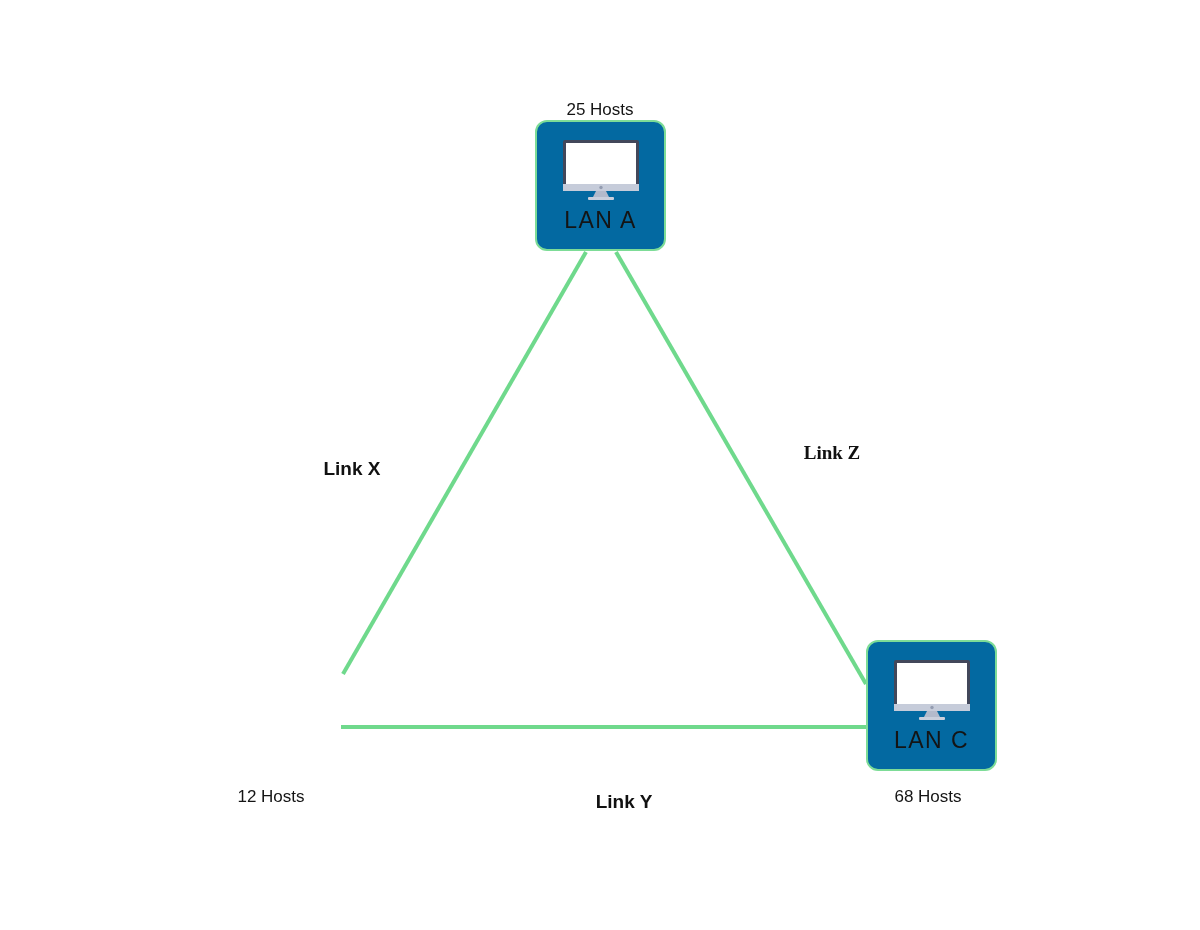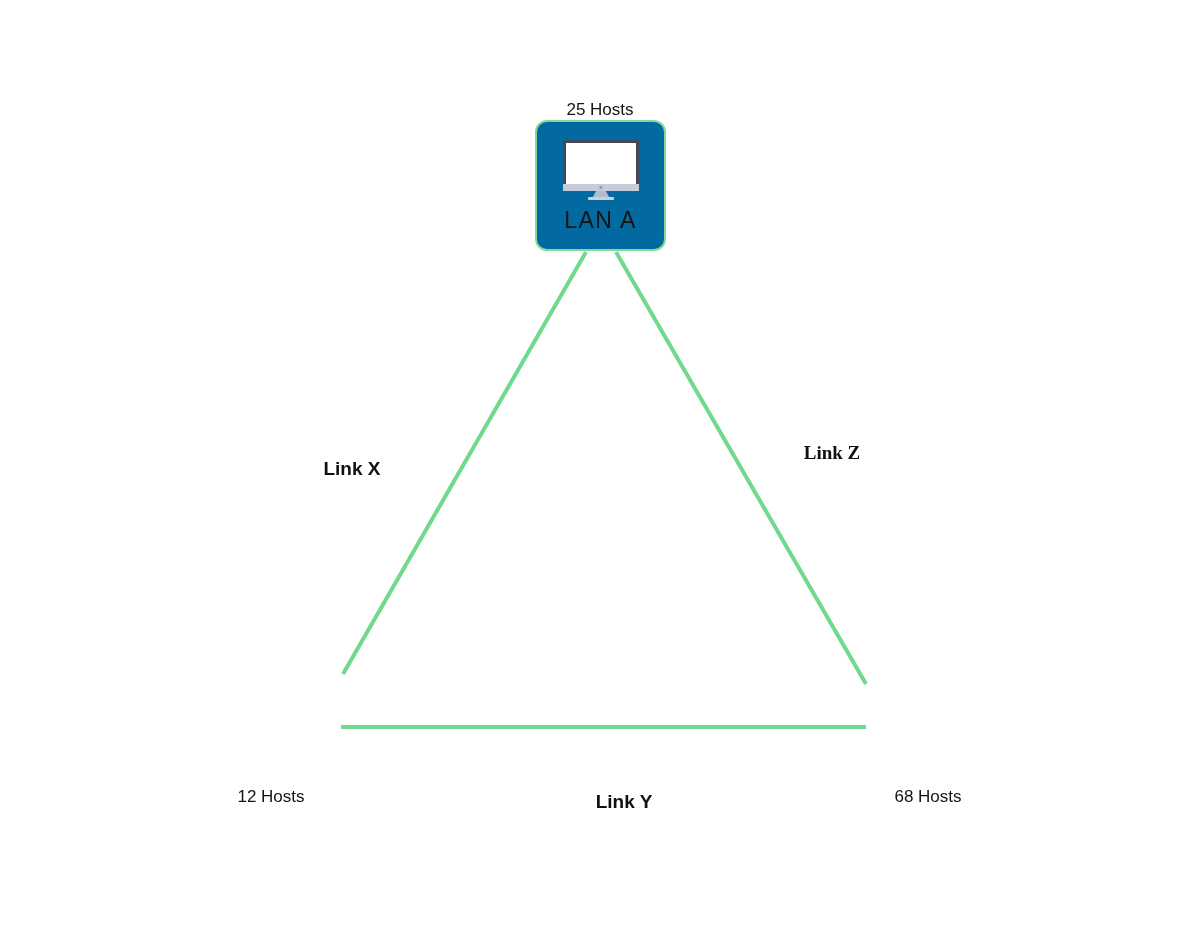--- a/index.html
+++ b/index.html
@@ -123,14 +123,25 @@
       <rect class="m-screen" x="3" y="3" width="70" height="41"></rect>
       <rect class="m-chin" x="0" y="44" width="76" height="7"></rect>
       <circle class="m-dot" cx="38" cy="47.5" r="1.7"></circle>
       <polygon class="m-neck" points="33,51 43,51 46,57 30,57"></polygon>
       <rect class="m-base" x="25" y="57" width="26" height="3" rx="1"></rect>
     </svg>
     <div class="node-label">LAN A</div>
   </div>
 
 
+  <div class="node node-c">
+    <svg class="monitor-icon" width="76" height="60" viewBox="0 0 76 60" xmlns="http://www.w3.org/2000/svg">
+      <rect class="m-frame" x="0" y="0" width="76" height="51" rx="2"></rect>
+      <rect class="m-screen" x="3" y="3" width="70" height="41"></rect>
+      <rect class="m-chin" x="0" y="44" width="76" height="7"></rect>
+      <circle class="m-dot" cx="38" cy="47.5" r="1.7"></circle>
+      <polygon class="m-neck" points="33,51 43,51 46,57 30,57"></polygon>
+      <rect class="m-base" x="25" y="57" width="26" height="3" rx="1"></rect>
+    </svg>
+    <div class="node-label">LAN C</div>
+  </div>
 
 </div>
 
 </body></html>

